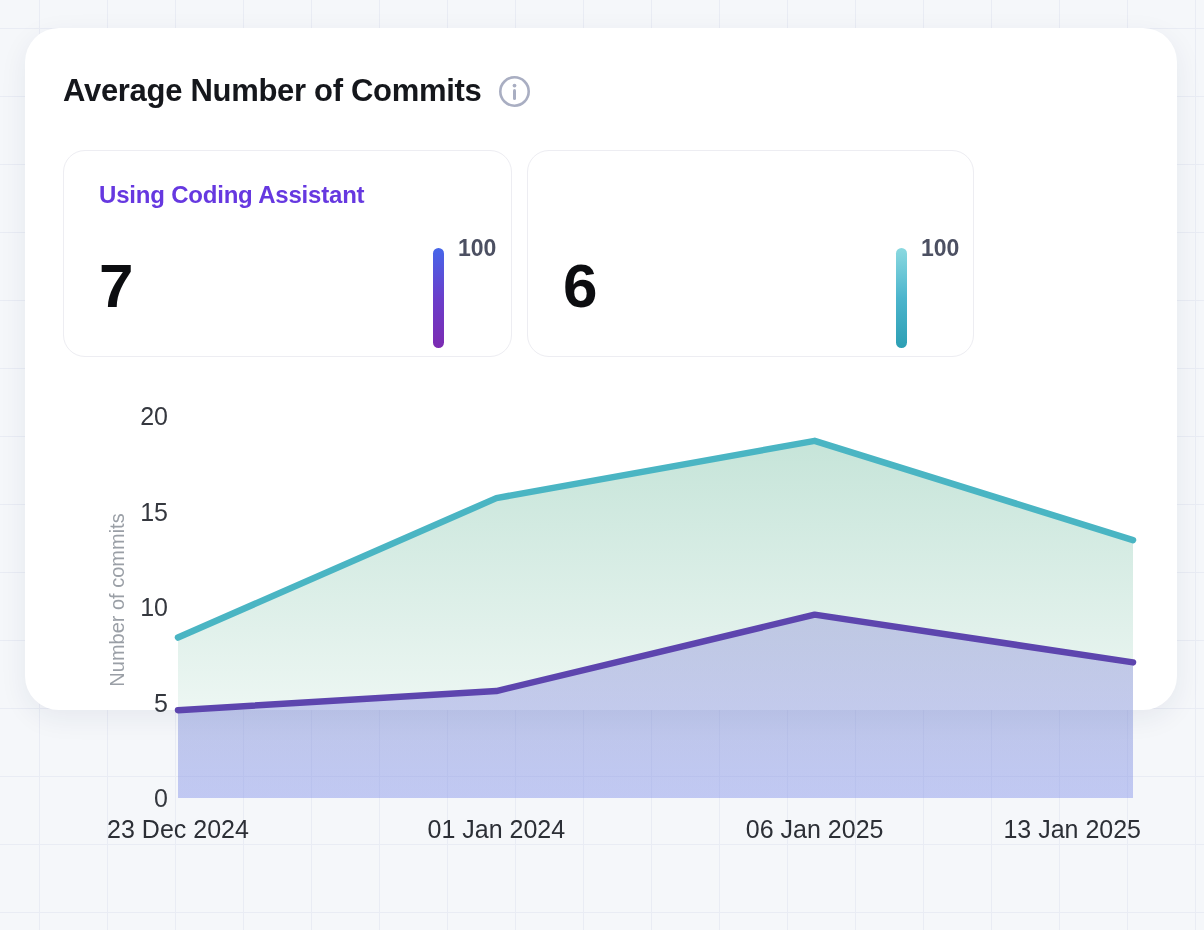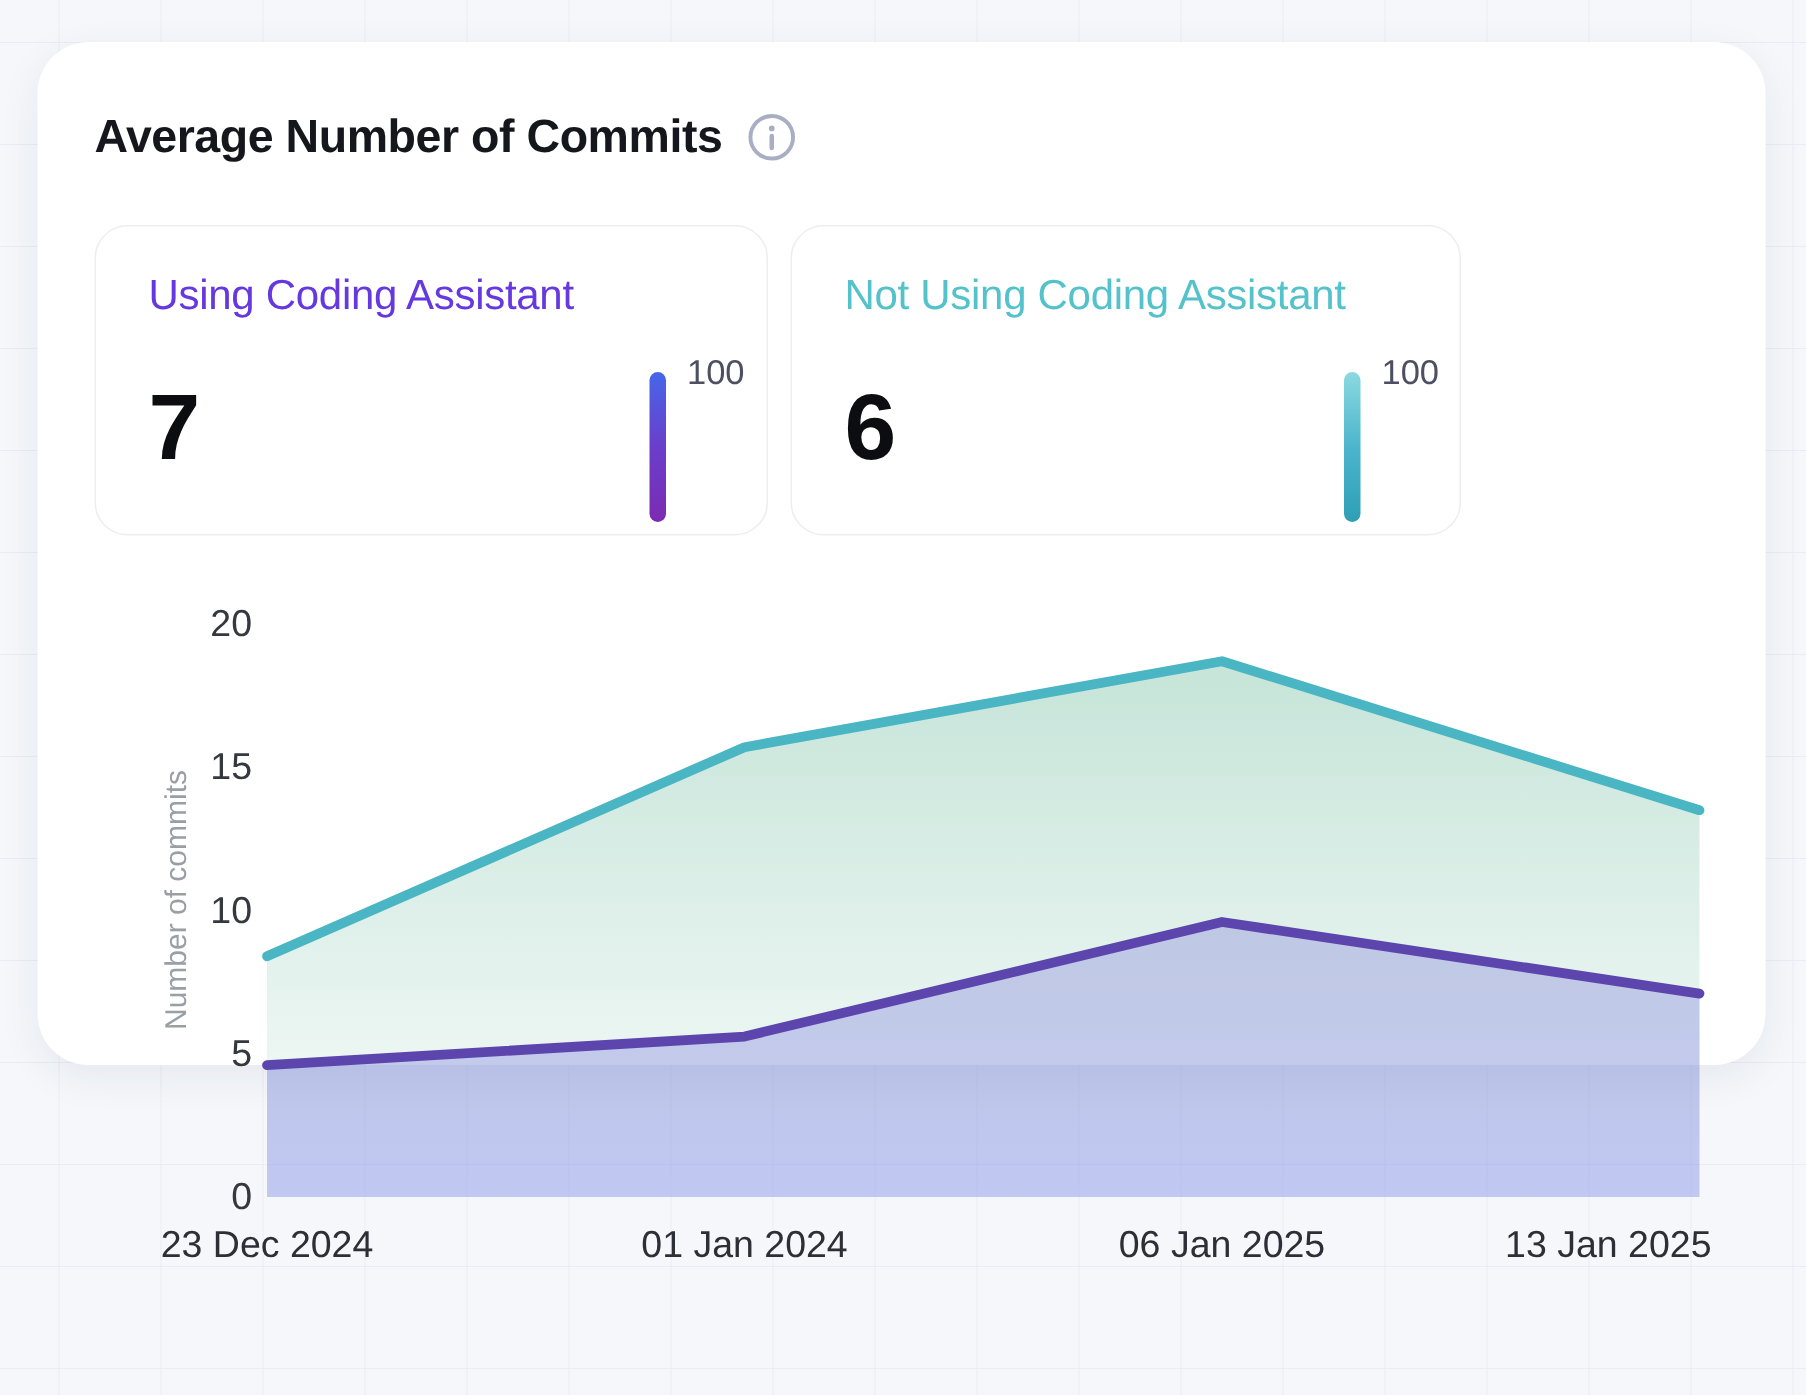--- a/index.html
+++ b/index.html
@@ -34,36 +34,36 @@
   .stat-card {
     position:absolute; top:122px; height:207px;
     background:#ffffff;
     border:1px solid #ededf2;
     border-radius:22px;
   }
   .stat-card.first { left:38px; width:449px; }
   .stat-card.second { left:502px; width:447px; }
   .stat-label {
     position:absolute; left:35px; top:30px;
-    font-size:28px; font-weight:400; letter-spacing:-0.2px;
+    font-size:24px; font-weight:700; letter-spacing:-0.2px;
   }
   .stat-value {
     position:absolute; left:35px; top:104px;
     font-size:62px; font-weight:800; color:#0c0d10;
     letter-spacing:-1px; line-height:1;
   }
   .stat-bar {
     position:absolute; top:97px; width:11px; height:100px;
     border-radius:6px;
   }
   .stat-card.first .stat-bar { left:369px; }
   .stat-card.second .stat-bar { left:368px; }
   .stat-scale-max {
     position:absolute; top:84px;
-    font-size:23px; color:#4c5062; font-weight:400;
+    font-size:23px; color:#4c5062; font-weight:700;
   }
   .stat-card.first .stat-scale-max { left:394px; }
   .stat-card.second .stat-scale-max { left:393px; }
   .chart-wrap {
     position:absolute; left:0; top:360px; width:1152px; height:515px;
   }
   .chart-wrap svg { display:block; }
 </style>
 </head>
 <body>
@@ -80,21 +80,20 @@
   </div>
 
   <div class="stat-card first">
     <div class="stat-label" style="color: rgb(102, 56, 224);">Using Coding Assistant</div>
     <div class="stat-value">7</div>
     <div class="stat-bar" style="background: linear-gradient(rgb(70, 102, 233), rgb(106, 62, 203), rgb(124, 43, 178));"></div>
     <div class="stat-scale-max">100</div>
   </div>
 
   <div class="stat-card second">
-    <div class="stat-label" style="color: rgb(84, 194, 202);">Not Using Coding Assistant</div>
     <div class="stat-value">6</div>
     <div class="stat-bar" style="background: linear-gradient(rgb(139, 217, 224), rgb(76, 181, 205), rgb(45, 159, 180));"></div>
     <div class="stat-scale-max">100</div>
   </div>
 
   <div class="chart-wrap">
     <svg id="chart-svg" width="1152" height="515" viewBox="0 0 1152 515">
         <defs>
           <linearGradient id="grad-area-0" x1="0" y1="0" x2="0" y2="1">
             <stop offset="0%" stop-color="rgba(105,185,155,0.38)"></stop>

